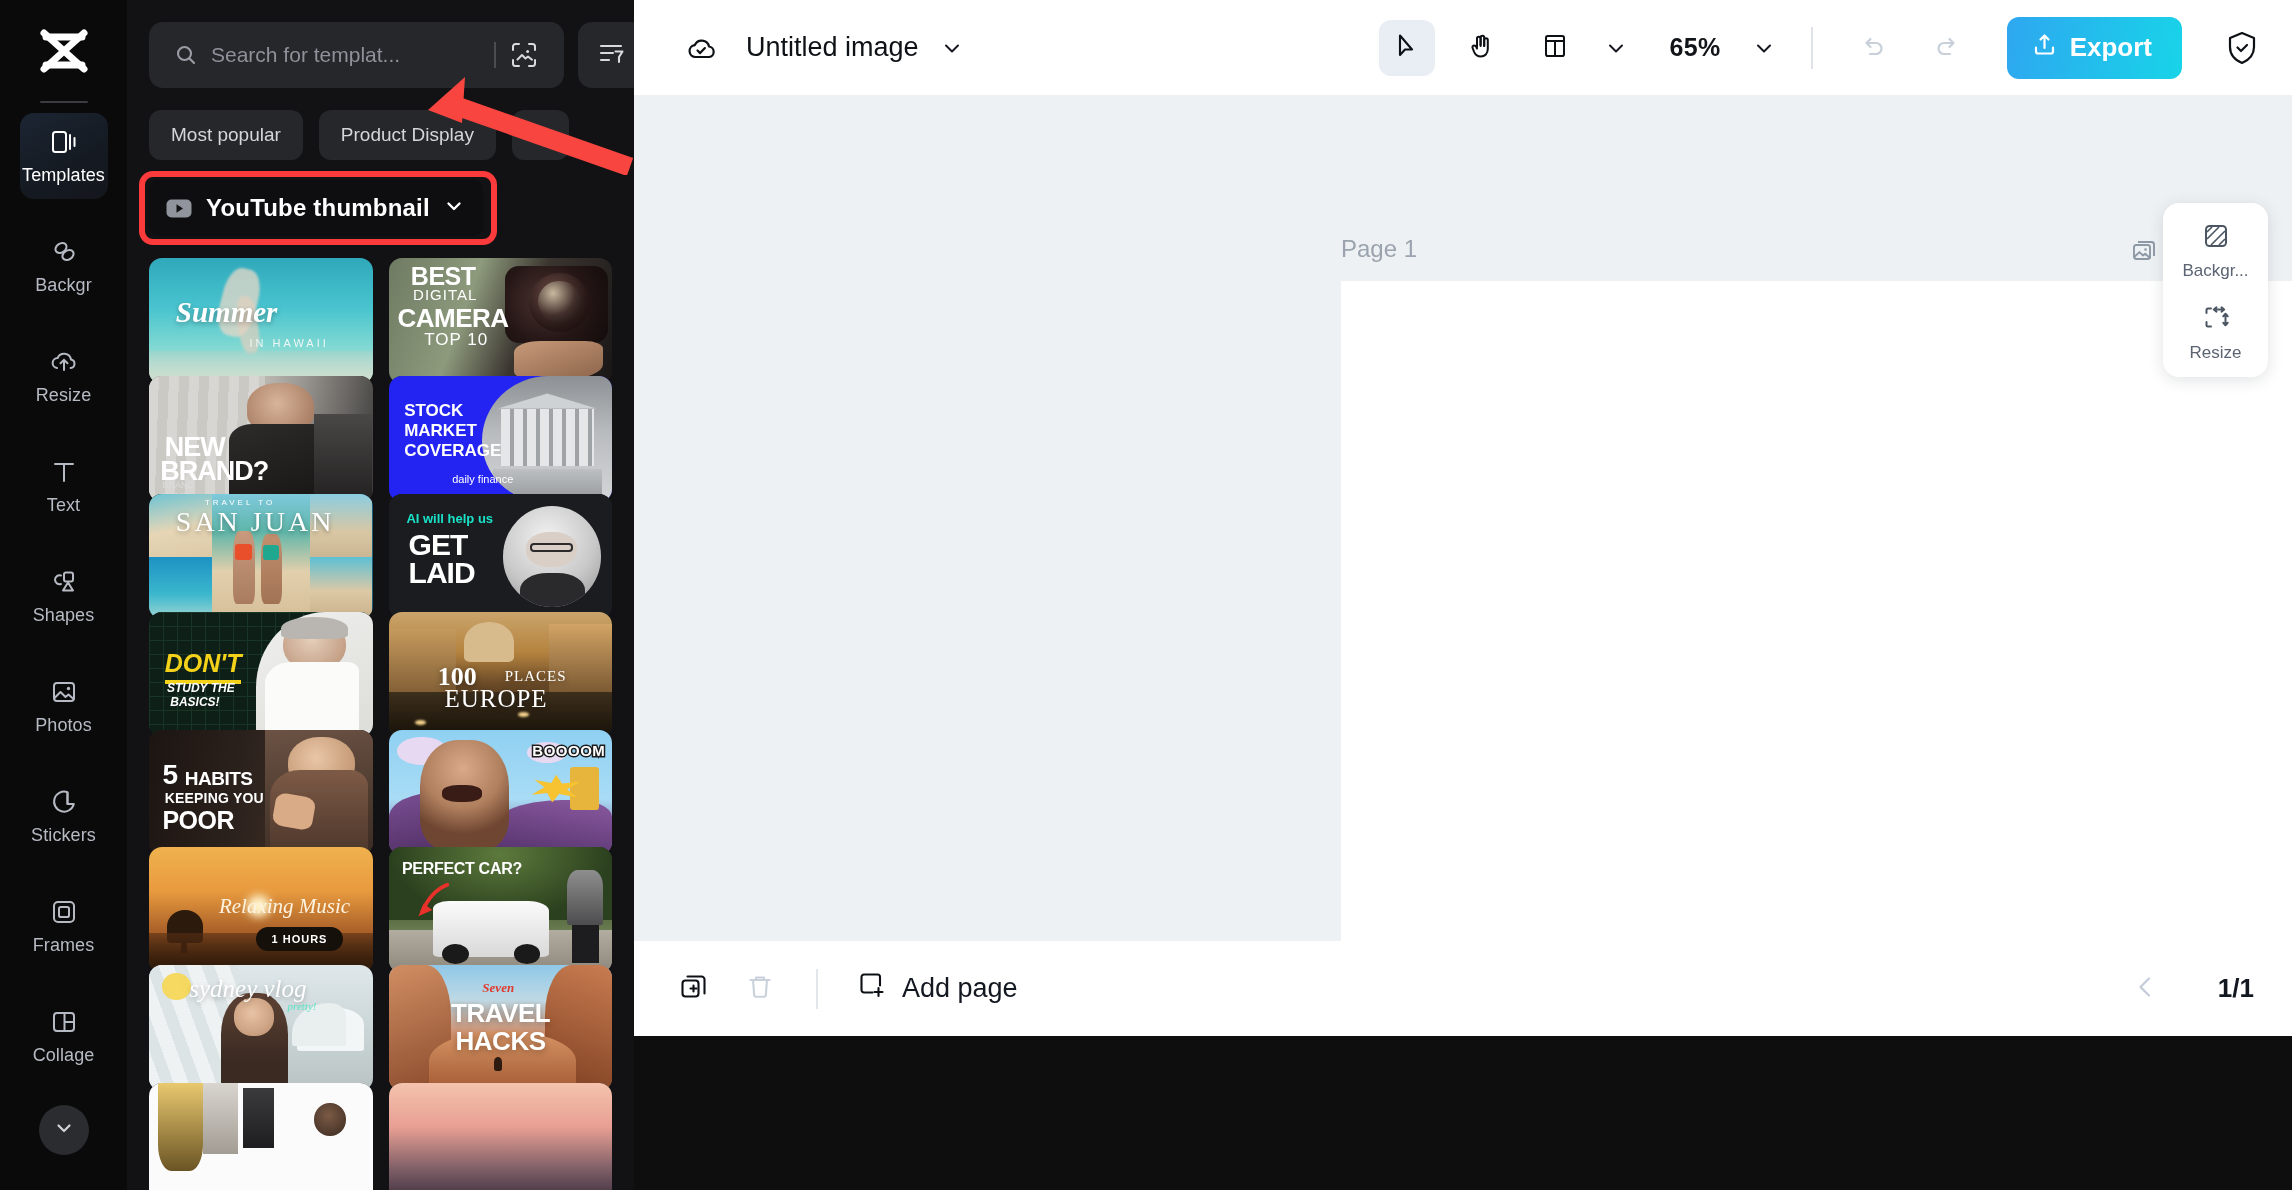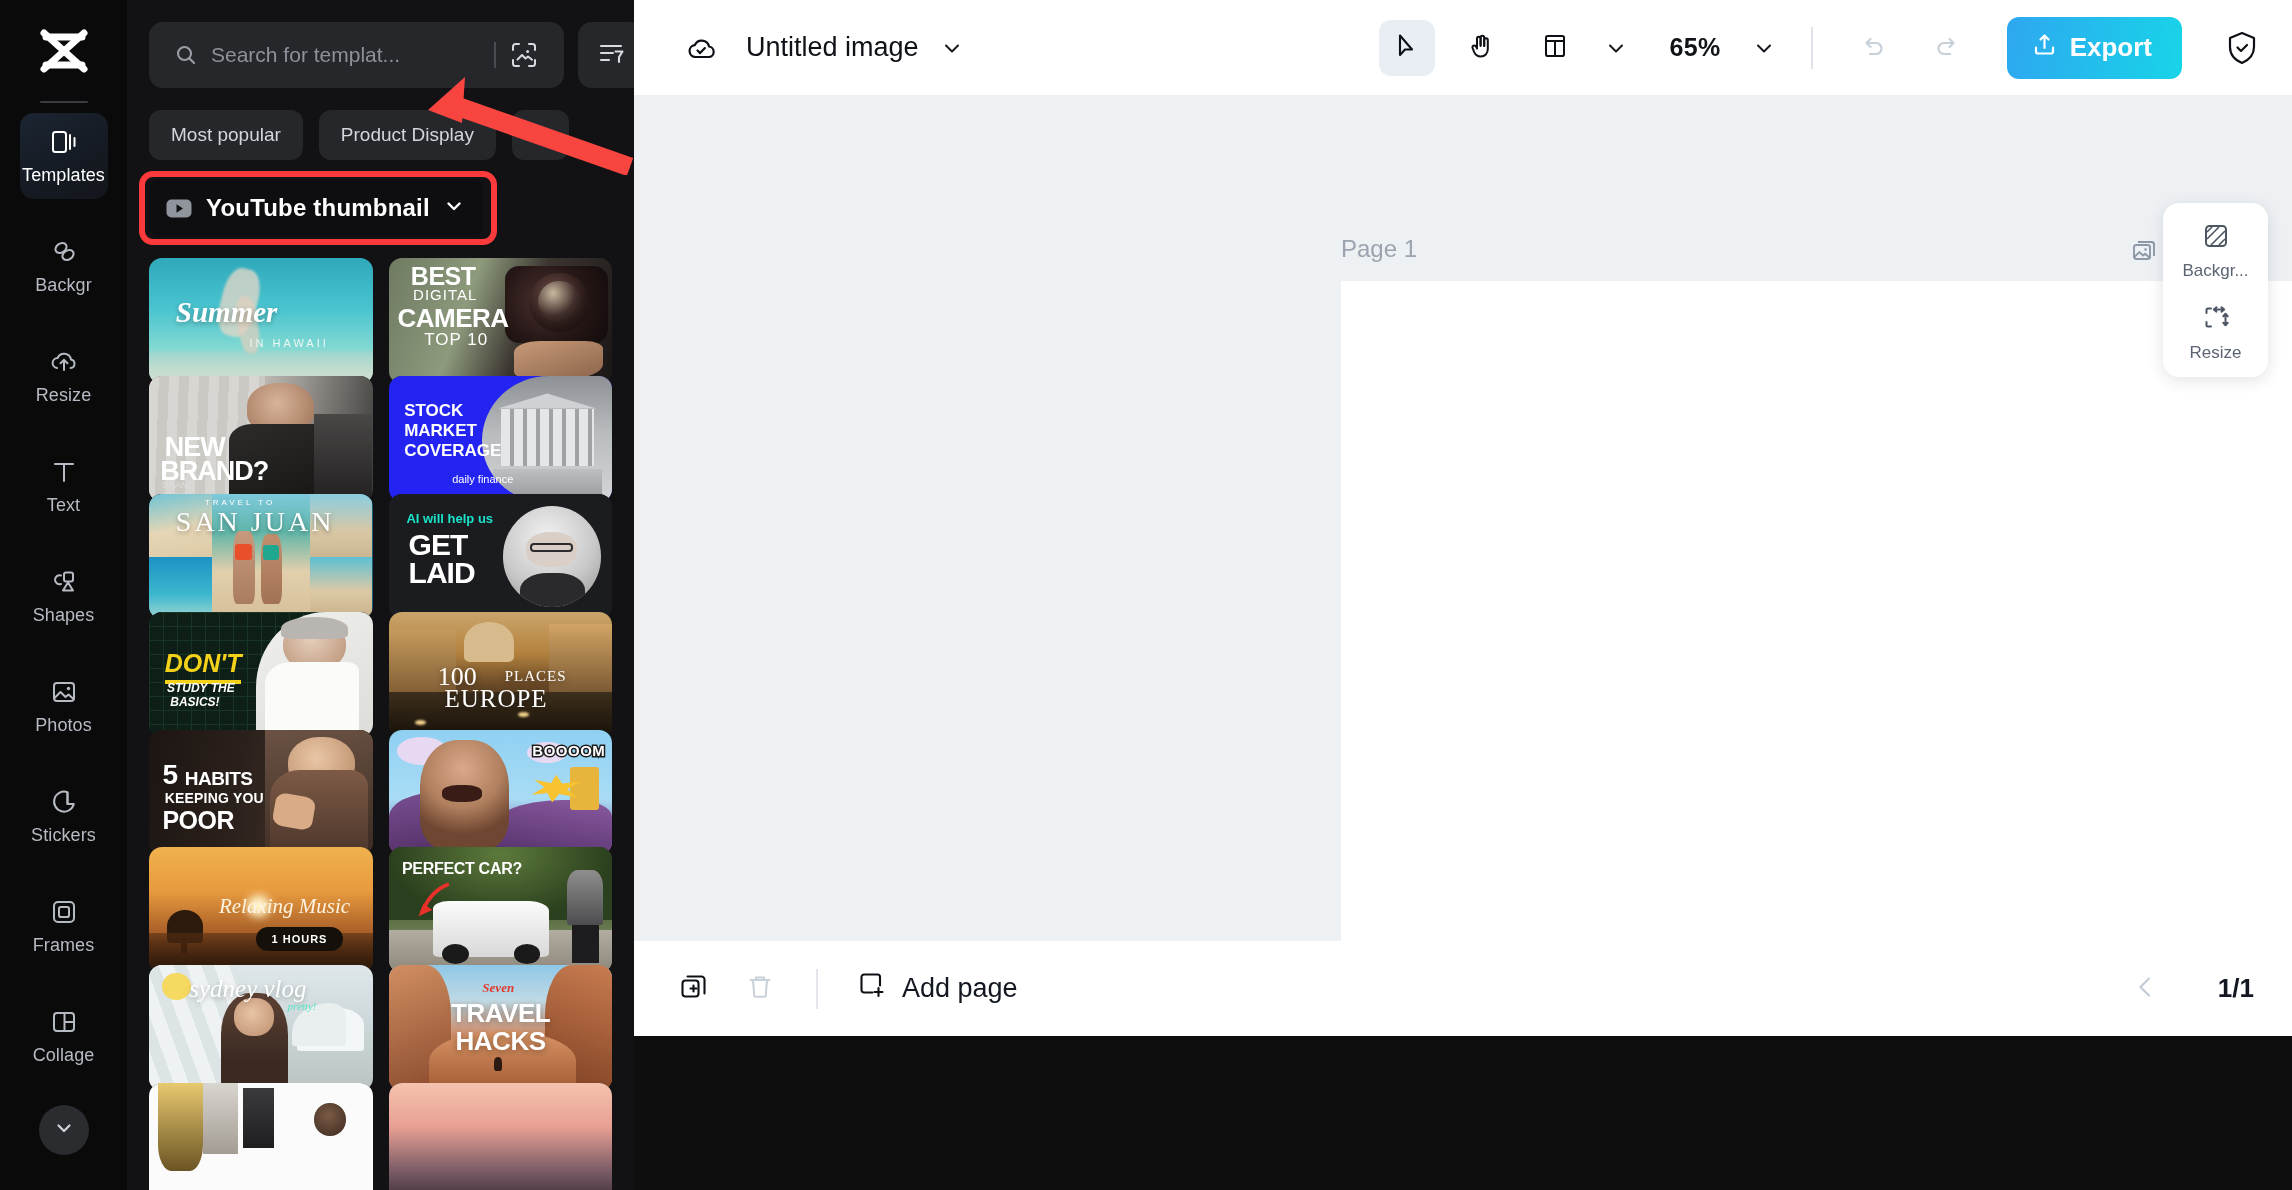--- a/index.html
+++ b/index.html
@@ -425,21 +425,21 @@
       </div>
 
       <div class="tcard">
         <div class="tc-inner" style="background:linear-gradient(180deg,#caa46b 0%,#b5833f 32%,#6a4a27 58%,#2f2418 100%);">
           <div style="position:absolute;left:34%;top:8%;width:22%;height:32%;background:#d8bb8c;border-radius:50% 50% 12% 12%;"></div>
           <div style="position:absolute;left:0;top:14%;width:30%;height:56%;background:linear-gradient(180deg,#c69a5d,#7b5932);"></div>
           <div style="position:absolute;right:0;top:10%;width:28%;height:62%;background:linear-gradient(180deg,#d2a465,#6f4f2c);"></div>
           <div style="position:absolute;left:0;bottom:0;width:100%;height:36%;background:linear-gradient(180deg,#3d2f1c,#171108);"></div>
           <div style="position:absolute;left:12%;bottom:10%;width:5%;height:4%;background:#f3d08a;border-radius:50%;filter:blur(1px);"></div>
           <div style="position:absolute;left:58%;bottom:16%;width:5%;height:4%;background:#f3d08a;border-radius:50%;filter:blur(1px);"></div>
-          <div class="tt serif" style="left:22%;top:40%;color:#fff;font-size:26px;font-weight:normal;text-shadow:0 2px 6px rgba(0,0,0,.45);">100</div>
+          <div class="tt serif" style="left:22%;top:40%;color:#fff;font-size:26px;font-weight:bold;text-shadow:0 2px 6px rgba(0,0,0,.45);">100</div>
           <div class="tt serif" style="left:52%;top:45%;color:#fff;font-size:15px;letter-spacing:1px;text-shadow:0 2px 6px rgba(0,0,0,.45);">PLACES</div>
           <div class="tt serif" style="left:25%;top:58%;color:#fff;font-size:25px;letter-spacing:1px;text-shadow:0 2px 6px rgba(0,0,0,.45);">EUROPE</div>
         </div>
       </div>
 
       <div class="tcard">
         <div class="tc-inner" style="background:linear-gradient(100deg,#1c1512 0%,#2b211c 40%,#3d2e25 70%,#53402f 100%);">
           <div style="position:absolute;right:0;top:0;width:48%;height:100%;background:linear-gradient(170deg,#6b5244 0%,#3a2b22 100%);"></div>
           <div style="position:absolute;right:8%;top:6%;width:30%;height:44%;border-radius:46%;background:radial-gradient(circle at 42% 38%,#e9c6a6,#b98b67);"></div>
           <div style="position:absolute;right:2%;top:32%;width:44%;height:70%;background:linear-gradient(180deg,#7d5a46,#4a352a);border-radius:30% 18% 0 0;"></div>

